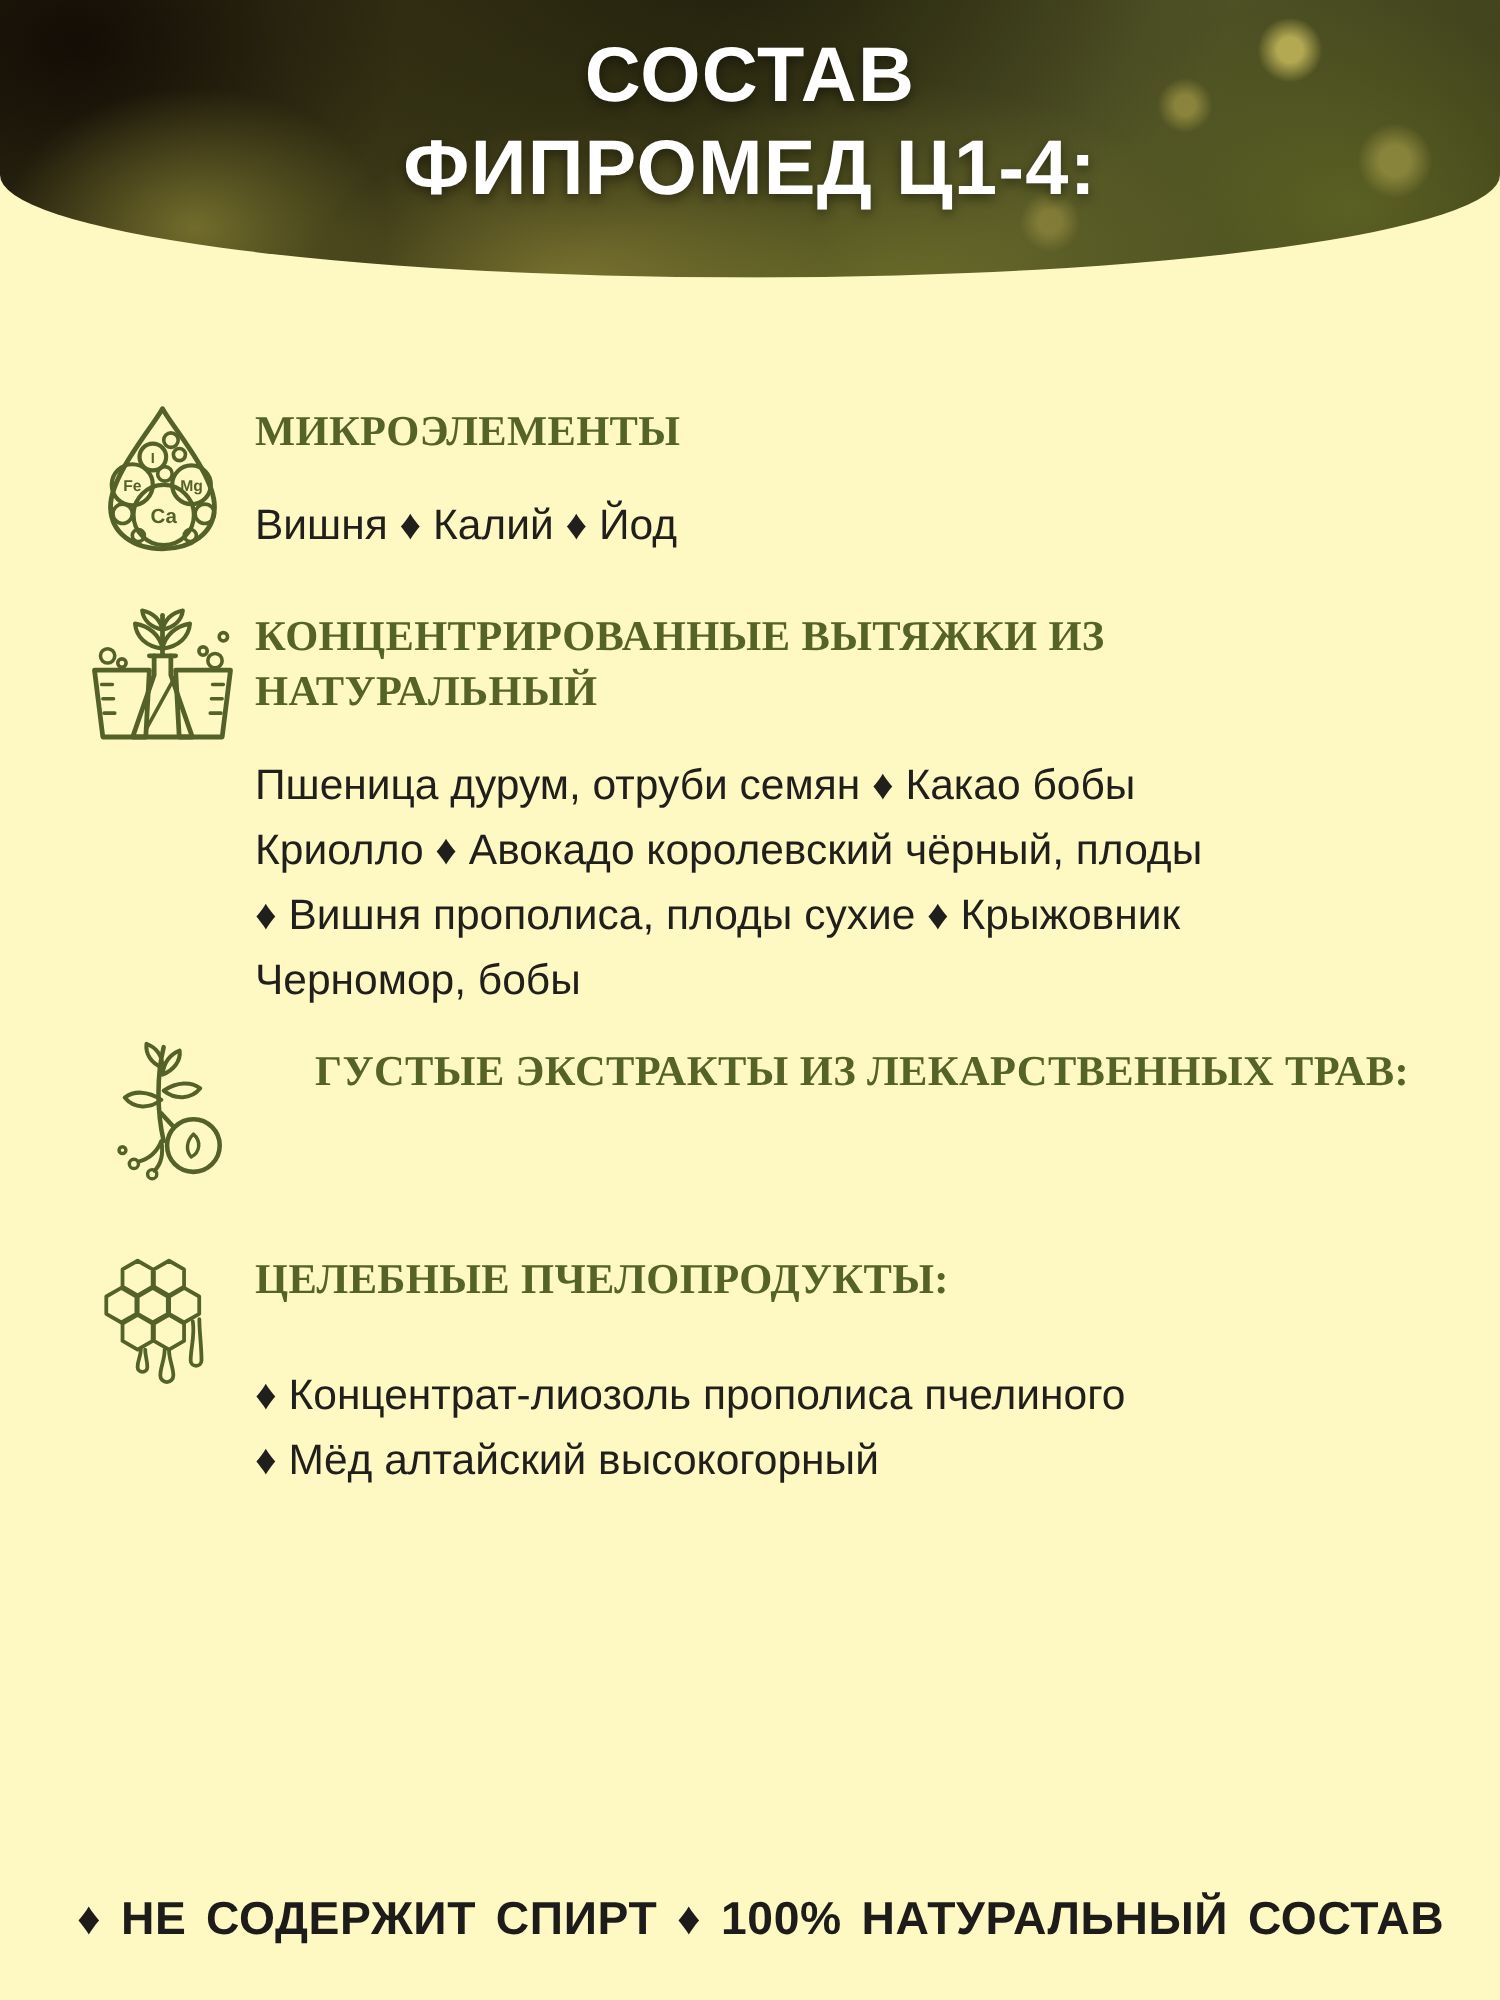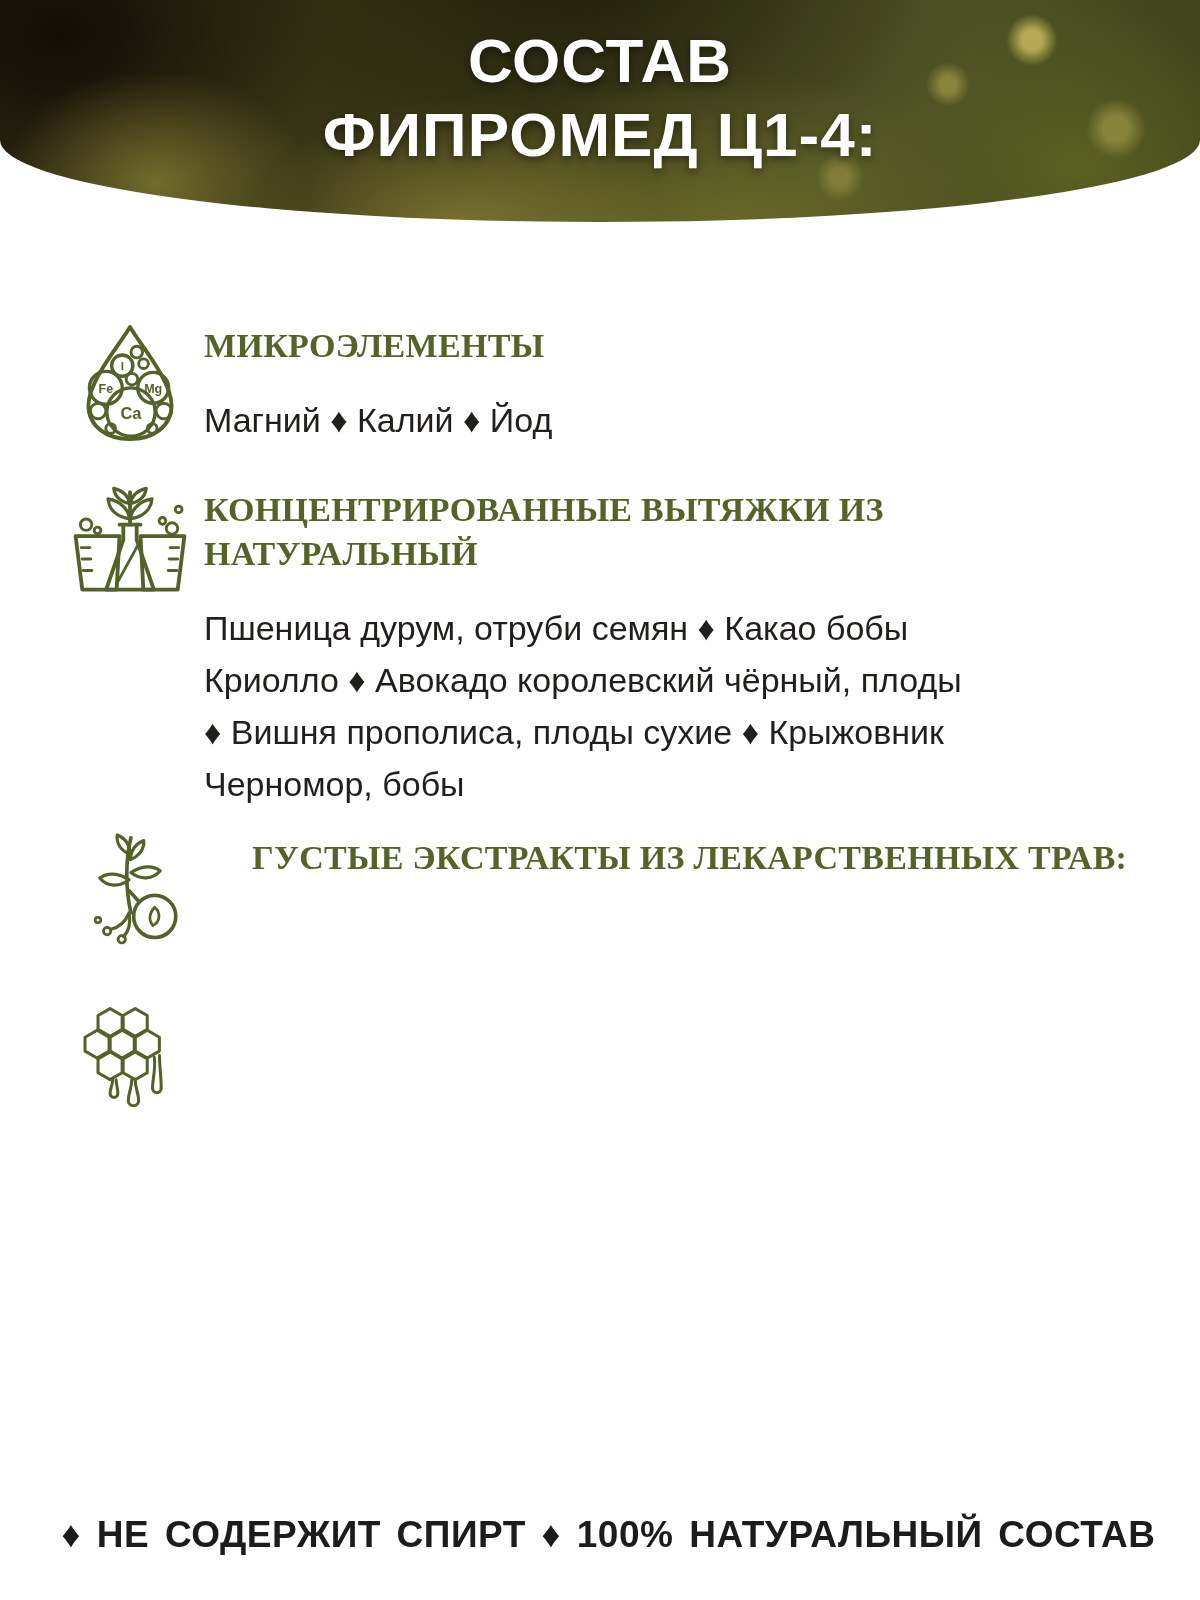--- a/index.html
+++ b/index.html
@@ -3,21 +3,21 @@
 <meta charset="utf-8">
 <style>
   html,body{margin:0;padding:0;}
   body{
     width:1200px;height:1600px;
     font-family:"Liberation Sans","DejaVu Sans",sans-serif;
     background:#ece5e0;
   }
   .page{
     position:relative;width:1200px;height:1600px;overflow:hidden;
-    background:#ffffff;
+    background:#fef9c3;
   }
   
   .hero{
     position:relative;height:222px;width:100%;
     border-radius:0 0 50% 50% / 0 0 82px 82px;
     background:
       radial-gradient(circle at 86% 18%, rgba(205,190,95,.8) 0 10px, rgba(205,190,95,0) 26px),
       radial-gradient(circle at 79% 38%, rgba(185,170,80,.55) 0 8px, rgba(185,170,80,0) 22px),
       radial-gradient(circle at 93% 58%, rgba(190,175,85,.5) 0 12px, rgba(190,175,85,0) 30px),
       radial-gradient(circle at 70% 80%, rgba(175,160,75,.45) 0 9px, rgba(175,160,75,0) 24px),
@@ -96,21 +96,21 @@
           <text x="35" y="73" font-size="13" text-anchor="middle">Fe</text>
           <text x="84" y="73" font-size="13" text-anchor="middle">Mg</text>
           <text x="61" y="100" font-size="17" text-anchor="middle">Ca</text>
         </svg>
       </div>
       <div class="text-cell">
         <div class="heading">
           <div>МИКРОЭЛЕМЕНТЫ</div>
         </div>
         <div class="body-lines">
-          <div class="body-line">Магний ♦ Калий ♦ Йод</div>
+          <div class="body-line">Вишня ♦ Калий ♦ Йод</div>
         </div>
       </div>
     </div>
 
     <div class="section s2">
       <div class="icon-cell">
         <svg width="126" height="114" viewBox="0 0 132 118">
           <path d="M9 56 L16 112 L52 112 L55 56 Z"></path>
           <path d="M15 68 h9 M16 80 h9 M17 92 h9" stroke-width="3"></path>
           <path d="M77 56 L80 112 L116 112 L123 56 Z"></path>
@@ -176,19 +176,28 @@
           <polygon points="22,31 35.9,39 35.9,55 22,63 8.1,55 8.1,39" stroke-width="3.5"></polygon>
           <polygon points="51,31 64.9,39 64.9,55 51,63 37.1,55 37.1,39" stroke-width="3.5"></polygon>
           <polygon points="80,31 93.9,39 93.9,55 80,63 66.1,55 66.1,39" stroke-width="3.5"></polygon>
           <polygon points="37,56 50.9,64 50.9,80 37,88 23.1,80 23.1,64" stroke-width="3.5"></polygon>
           <polygon points="66,56 79.9,64 79.9,80 66,88 52.1,80 52.1,64" stroke-width="3.5"></polygon>
           <path d="M88 62 C90 76 86 86 86 98 A5 5 0 0 0 96 98 C96 84 94 72 94 60" stroke-width="3.5"></path>
           <path d="M62 88 C62 98 58 104 58 112 A6 6 0 0 0 70 112 C70 104 66 98 66 88" stroke-width="3.5"></path>
           <path d="M40 88 C40 94 37 98 37 104 A4.5 4.5 0 0 0 46 104 C46 98 44 94 44 88" stroke-width="3.5"></path>
         </svg>
       </div>
+      <div class="text-cell">
+        <div class="heading">
+          <div>ЦЕЛЕБНЫЕ ПЧЕЛОПРОДУКТЫ:</div>
+        </div>
+        <div class="body-lines">
+          <div class="body-line">♦ Концентрат-лиозоль прополиса пчелиного</div>
+          <div class="body-line">♦ Мёд алтайский высокогорный</div>
+        </div>
+      </div>
     </div>
 
   </div>
 
   <div class="footer">♦ НЕ СОДЕРЖИТ СПИРТ ♦ 100% НАТУРАЛЬНЫЙ СОСТАВ</div>
 
 </div>
 
 </body></html>

